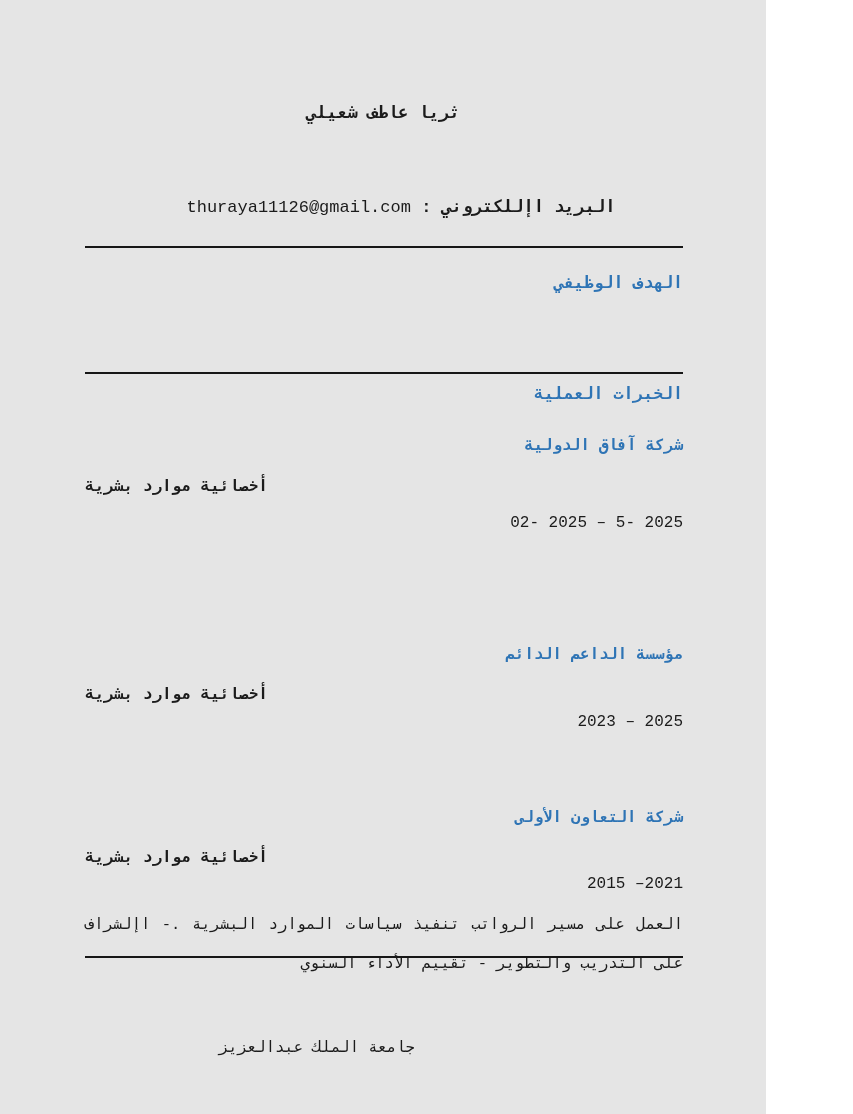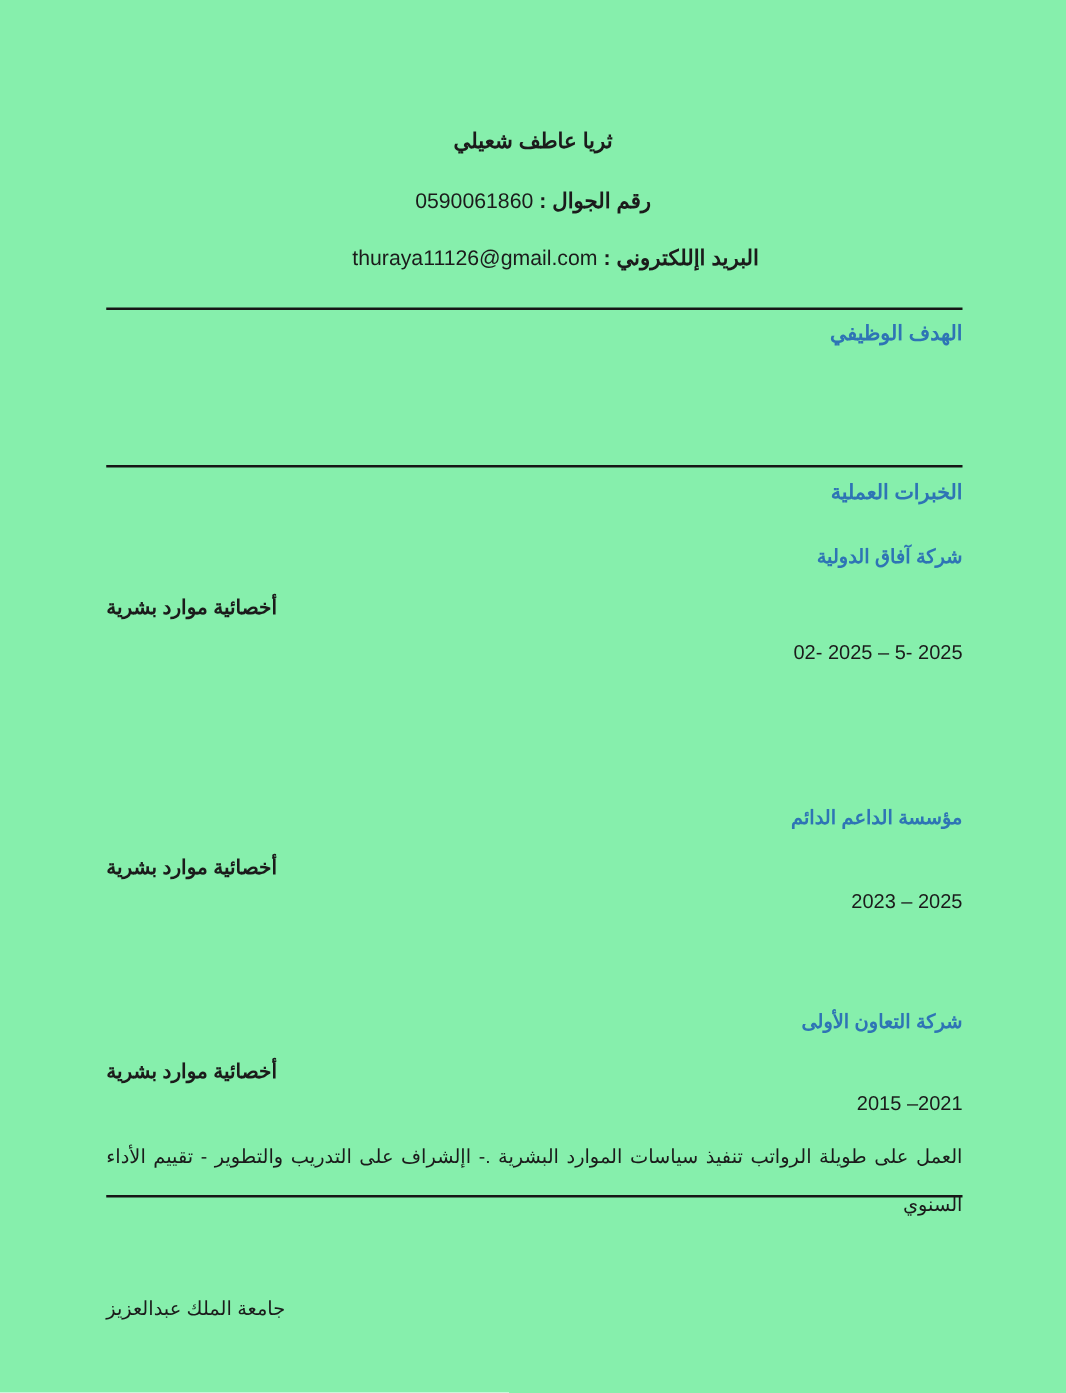--- a/index.html
+++ b/index.html
@@ -1,64 +1,60 @@
 <!DOCTYPE html>
 <html lang="ar"><head>
 <meta charset="utf-8">
 <style>
   html,body { margin:0; padding:0; background:#ffffff; }
   .page {
     position:relative;
-    width:853px; height:1114px;
-    background:#86efac;
+    width:766px; height:1114px;
+    background:#e5e5e5;
     overflow:hidden;
-    font-family:Liberation Sans, sans-serif;
+    font-family:Liberation Mono, monospace;
     color:#1b1b1b;
   }
   .abs { position:absolute; }
   .center { left:0; right:0; text-align:center; }
   .rtl { direction:rtl; }
   .ltr { direction:ltr; unicode-bidi:isolate; }
   .name-line   { top:102px; font-size:17px; font-weight:bold; }
   .phone-line  { top:150px; font-size:17px; }
   .email-line  { top:196px; font-size:17px;padding-left:36px; }
   .phone-line .label, .email-line .label { font-weight:bold; }
   .divider { left:85px; right:83px; height:0; border-top:2px solid #161616; }
   .div1 { top:246px; } .div2 { top:372px; } .div3 { top:956px; }
   .section-title { right:83px; left:85px; text-align:right; font-size:16.5px; font-weight:bold; color:#2E74B5; }
-  .sec-objective { top:257px; }
+  .sec-objective { top:273px; }
   .sec-experience { top:384px; }
   .sec-education { top:967px; }
   .para {
     left:85px; right:83px;
     direction:rtl; text-align:justify;
     font-size:15.5px; line-height:35px;
   }
   .objective-text { top:291px; }
   .company { right:83px; left:85px; text-align:right; direction:rtl; font-size:15.5px; font-weight:bold; color:#2E74B5; }
   .role    { right:83px; left:85px; text-align:left; direction:rtl; font-size:16px; font-weight:bold; }
   .date-line { right:83px; left:85px; text-align:right; direction:rtl; font-size:16px; }
   .duties  { line-height:39px; }
   .j1-company { top:436px; } .j1-role { top:476px; } .j1-date { top:514px; } .j1-duties { top:544px; }
   .j2-company { top:645px; } .j2-role { top:684px; } .j2-date { top:713px; } .j2-duties { top:744px; }
   .j3-company { top:808px; } .j3-role { top:847px; } .j3-date { top:875px; } .j3-duties { top:906px; }
   .degree     { top:1004px; right:83px; left:85px; text-align:right; direction:rtl; font-size:16px; font-weight:bold; }
-  .university { top:1038px; right:217px; left:85px; text-align:left; direction:rtl; font-size:15.5px; }
+  .university { top:1038px; right:217px; left:85px; text-align:center; direction:rtl; font-size:15.5px; }
 </style>
 </head>
 <body>
 
 <div class="page">
 
   <div class="abs center rtl name-line">ثريا عاطف شعيلي</div>
 
-  <div class="abs center rtl phone-line">
-    <span class="label">رقم الجوال :</span>
-    <span class="ltr">0590061860</span>
-  </div>
 
   <div class="abs center rtl email-line">
     <span class="label">البريد اإللكتروني :</span>
     <span class="ltr">thuraya11126@gmail.com</span>
   </div>
 
   <div class="abs divider div1"></div>
 
   <div class="abs section-title sec-objective">الهدف الوظيفي</div>
 
@@ -76,19 +72,19 @@
   <div class="abs role j2-role">أخصائية موارد بشرية</div>
   <div class="abs date-line j2-date">
     <span class="ltr">2023 – 2025</span>
   </div>
 
   <div class="abs company j3-company">شركة التعاون الأولى</div>
   <div class="abs role j3-role">أخصائية موارد بشرية</div>
   <div class="abs date-line j3-date">
     <span class="ltr">2015 –2021</span>
   </div>
-  <div class="abs para duties j3-duties">العمل على طويلة الرواتب تنفيذ سياسات الموارد البشرية .- اإلشراف على التدريب والتطوير - تقييم الأداء السنوي</div>
+  <div class="abs para duties j3-duties">العمل على مسير الرواتب تنفيذ سياسات الموارد البشرية .- اإلشراف على التدريب والتطوير - تقييم الأداء السنوي</div>
 
   <div class="abs divider div3"></div>
 
   <div class="abs university">جامعة الملك عبدالعزيز</div>
 
 </div>
 
 </body></html>

